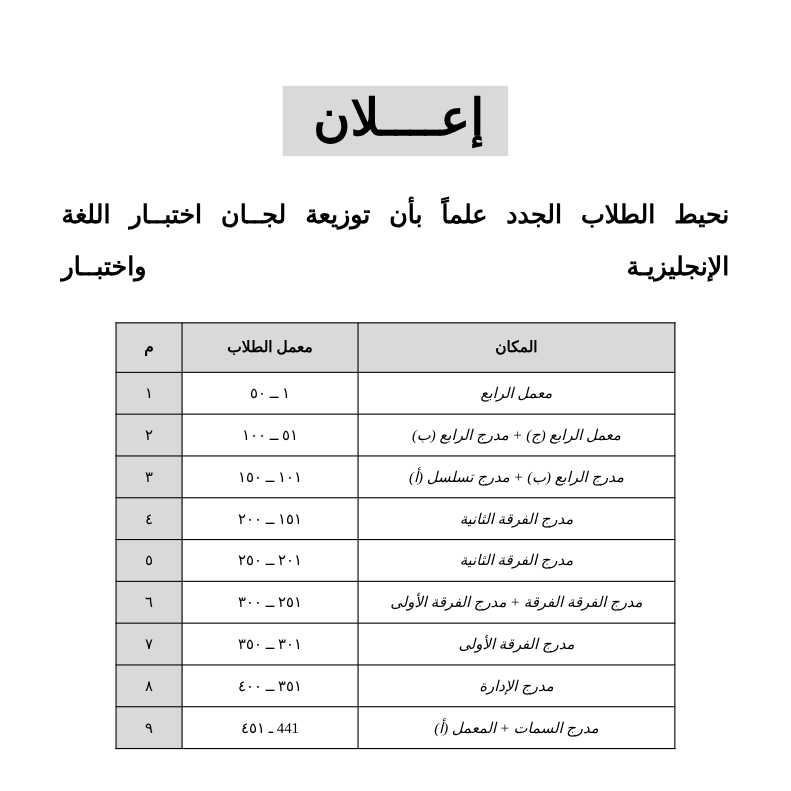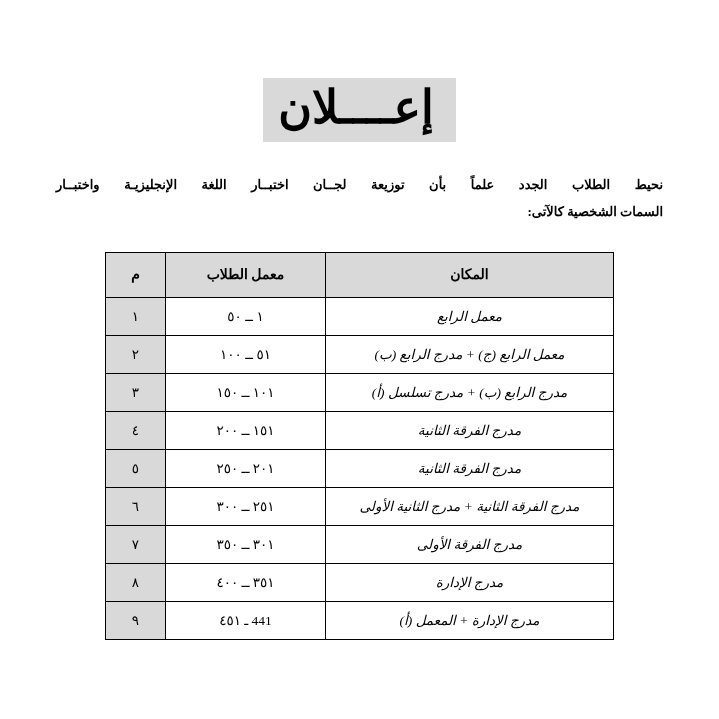--- a/index.html
+++ b/index.html
@@ -25,27 +25,27 @@
   .title-wrap {
     text-align: center;
     margin-top: 78px;
   }
   .title {
     display: inline-block;
     background: #d9d9d9;
     font-size: 46px;
     font-weight: bold;
     letter-spacing: 2px;
-    padding: 6px 22px 10px 15px;
+    padding: 6px 22px 10px 28px;
     line-height: 1.05;
     font-family: "Liberation Serif", "DejaVu Serif", serif;
   }
   .intro {
     margin: 30px 56px 0 56px;
-    font-size: 13px;
+    font-size: 23px;
     font-weight: bold;
     line-height: 2.05;
     text-align: justify;
     text-align-last: justify;
     direction: rtl;
   }
   .intro .line2 {
     text-align-last: right;
   }
   table.announce {
@@ -82,21 +82,20 @@
 <body>
 
 <div class="page">
 
   <div class="title-wrap">
     <span class="title">إعــــلان</span>
   </div>
 
   <div class="intro">
     <div class="line1">نحيط الطلاب الجدد علماً بأن توزيعة لجــان اختبــار اللغة الإنجليزيـة واختبــار</div>
-    <div class="line2">السمات الشخصية كالآتى:</div>
   </div>
 
   <table class="announce">
     <colgroup>
       <col class="c-place">
       <col class="c-range">
       <col class="c-num">
     </colgroup>
     <thead>
       <tr>
@@ -125,35 +124,35 @@
         <td class="place">مدرج الفرقة الثانية</td>
         <td class="range">١٥١ ــ ٢٠٠</td>
         <td class="num">٤</td>
       </tr>
       <tr>
         <td class="place">مدرج الفرقة الثانية</td>
         <td class="range">٢٠١ ــ ٢٥٠</td>
         <td class="num">٥</td>
       </tr>
       <tr>
-        <td class="place">مدرج الفرقة الثانية + مدرج الثانية الأولى</td>
+        <td class="place">مدرج الفرقة الفرقة + مدرج الفرقة الأولى</td>
         <td class="range">٢٥١ ــ ٣٠٠</td>
         <td class="num">٦</td>
       </tr>
       <tr>
         <td class="place">مدرج الفرقة الأولى</td>
         <td class="range">٣٠١ ــ ٣٥٠</td>
         <td class="num">٧</td>
       </tr>
       <tr>
         <td class="place">مدرج الإدارة</td>
         <td class="range">٣٥١ ــ ٤٠٠</td>
         <td class="num">٨</td>
       </tr>
       <tr>
-        <td class="place">مدرج الإدارة + المعمل (أ)</td>
+        <td class="place">مدرج السمات + المعمل (أ)</td>
         <td class="range">441 ـ ٤٥١</td>
         <td class="num">٩</td>
       </tr>
     </tbody>
   </table>
 
 </div>
 
 </body></html>

